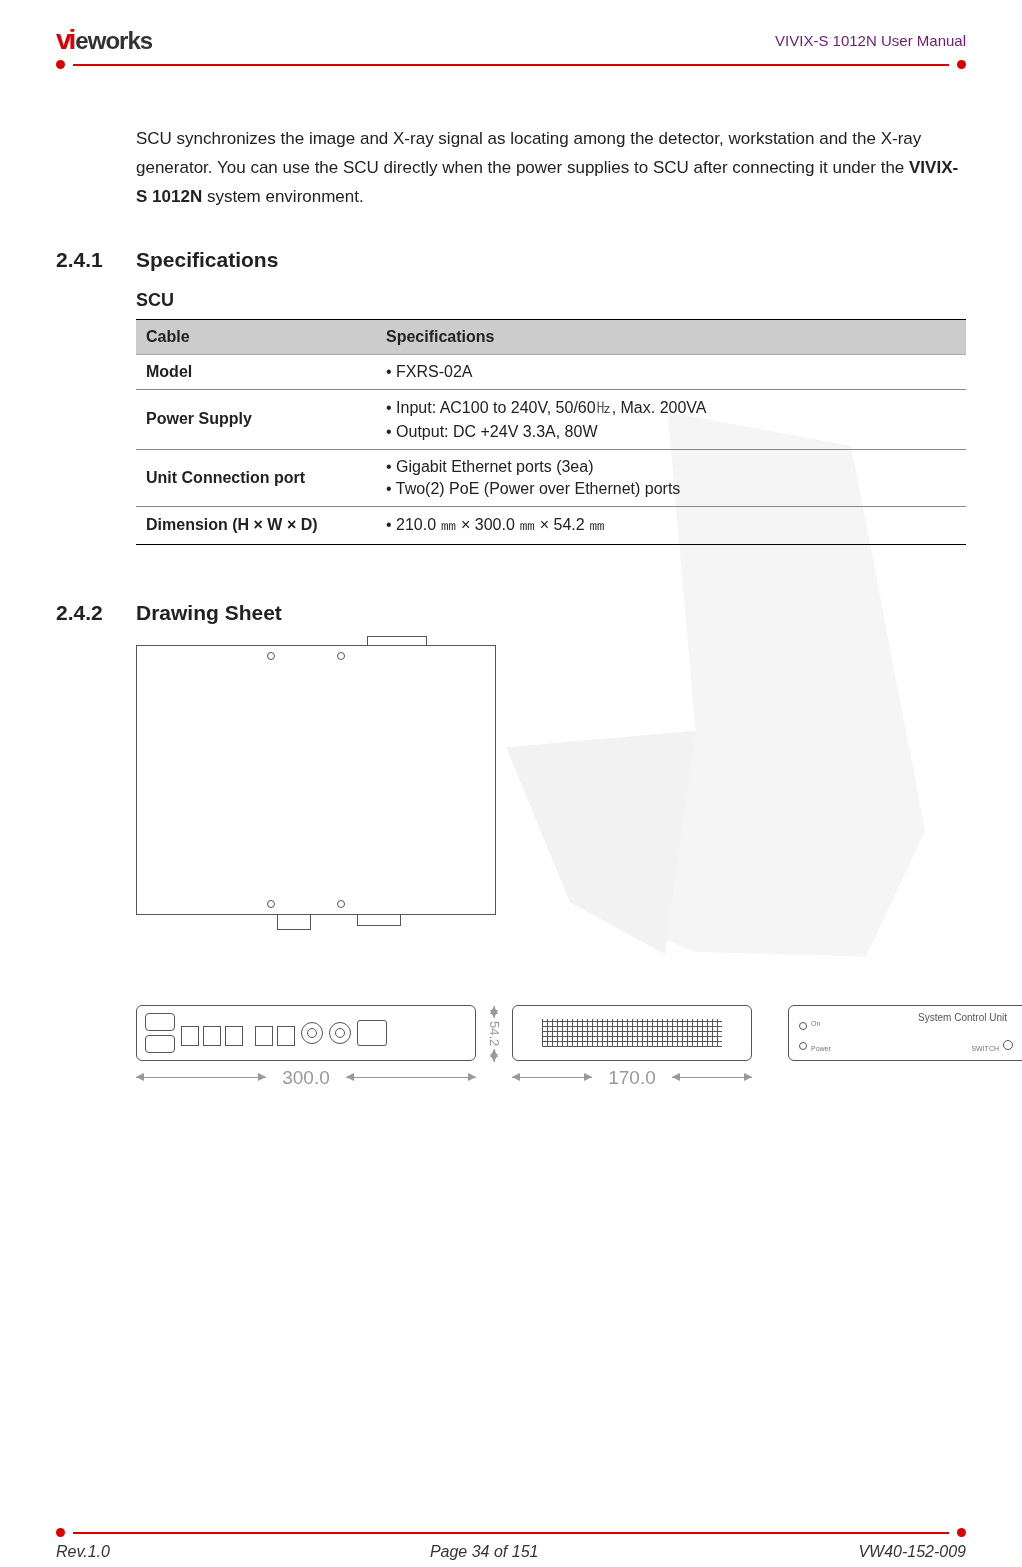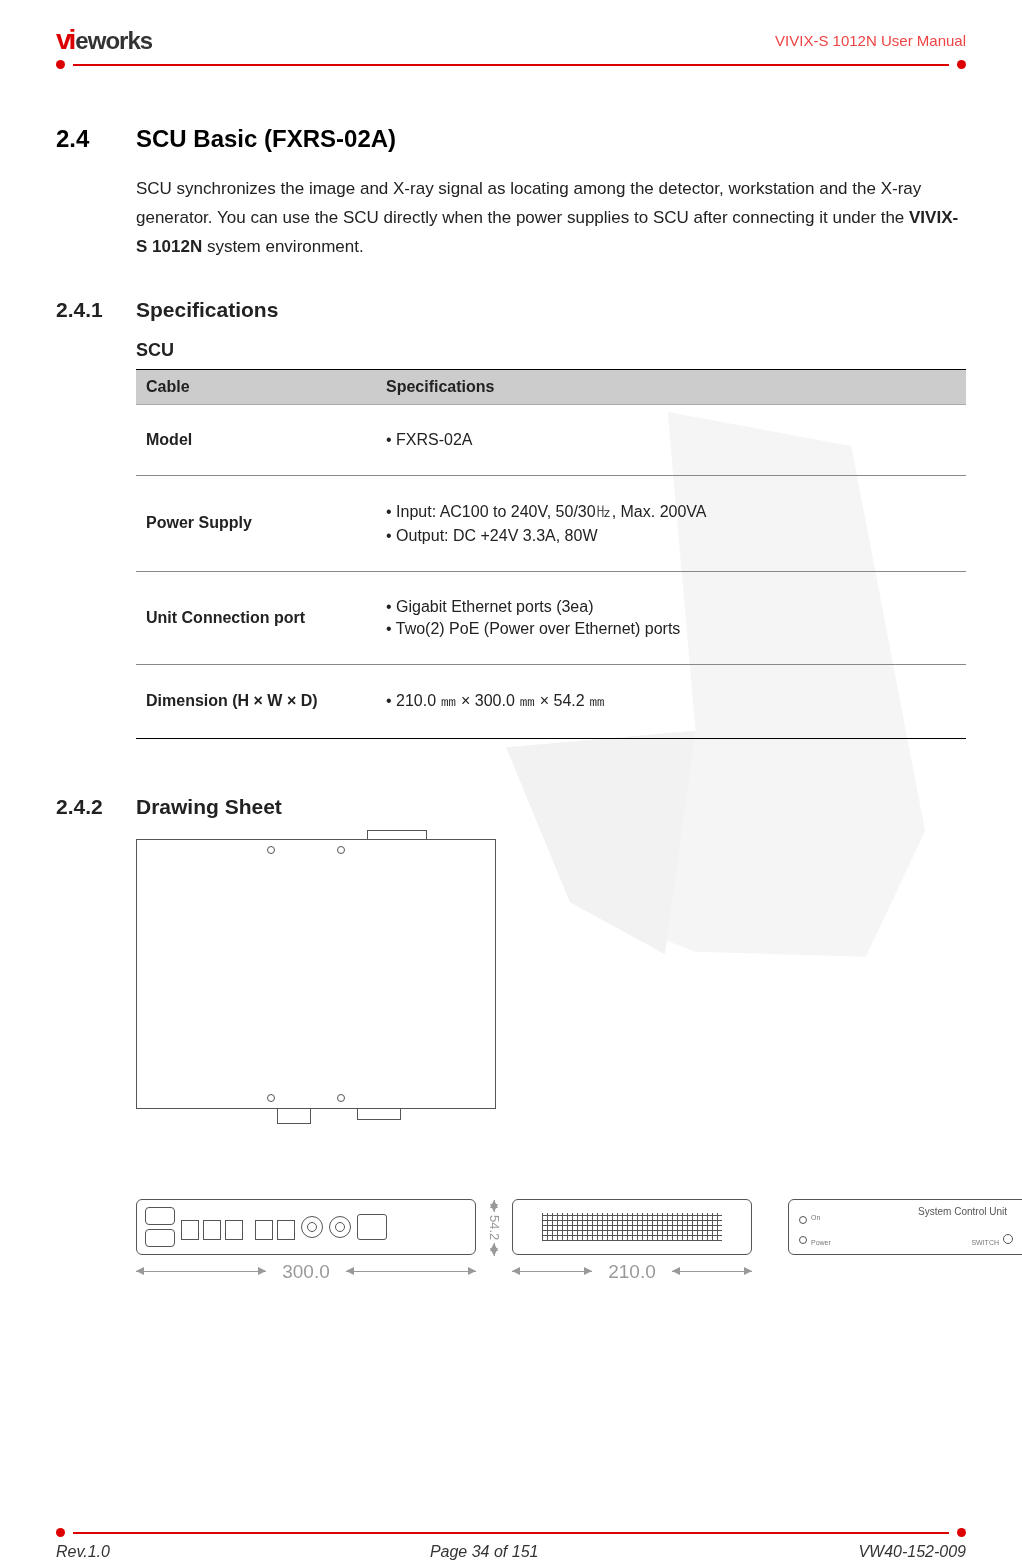--- a/index.html
+++ b/index.html
@@ -28,21 +28,21 @@
       font-weight: 700;
       letter-spacing: -1px;
       color: #333;
       display: inline-flex;
       align-items: baseline;
     }
     .logo .v-red { color: #d00; font-size: 28px; }
     .logo .i-red { color: #d00; font-size: 28px; display:inline-block; margin-left:-2px;}
     .doc-title-top {
       font-size: 15px;
-      color: #ef4444;
+      color: #701a75;
       text-align: right;
     }
     .header-line {
       margin-top: 4px;
       display:flex;
       align-items:center;
       gap:8px;
     }
     .header-line .dot { width:9px; height:9px; border-radius:50%; background:#d00; flex:0 0 auto;}
     .header-line .bar { flex:1; height:2px; background:#d00;}
@@ -80,21 +80,21 @@
     }
     table.spec thead th {
       background: #ccc;
       text-align:left;
       padding: 8px 10px;
       font-weight:700;
       border-top: 1.5px solid #000;
       border-bottom: 1px solid #aaa;
     }
     table.spec tbody td {
-      padding: 24px 10px;
+      padding: 6px 10px;
       border-bottom: 1px solid #888;
       vertical-align: top;
     }
     table.spec tbody tr:last-child td { border-bottom: 1.5px solid #000; }
     table.spec tbody td.item-col { font-weight:700; width: 240px; vertical-align: middle;}
     ul.dot-list { list-style:none; padding:0; margin:0;}
     ul.dot-list li::before { content:"•  "; }
     ul.dot-list li { padding: 2px 0; }
 
     .drawing-area {
@@ -247,24 +247,20 @@
       <span class="bar"></span>
       <span class="dot"></span>
   </div>
 
   <svg class="watermark" viewBox="0 0 520 640">
     <polygon points="250,40 430,90 470,480 400,600 230,580 110,520 60,360 250,360" fill="#bbb"></polygon>
     <polygon points="60,360 250,360 200,580 110,520" fill="#aaa"></polygon>
   </svg>
 
   <div class="content">
-    <div class="h24-row">
-      <div class="sec-num">2.4</div>
-      <div class="sec-title">SCU Basic (FXRS-02A)</div>
-    </div>
 
     <p class="body-para">
       <span>SCU synchronizes the image and X-ray signal as locating among the detector, workstation and the X-ray generator. You can use the SCU directly when the power supplies to SCU after connecting it under the </span><span class="strong">VIVIX-S 1012N</span><span> system environment.</span>
     </p>
 
     <div class="h241-row">
       <div class="sub-num">2.4.1</div>
       <div class="sub-title">Specifications</div>
     </div>
 
@@ -283,21 +279,21 @@
           <td>
             <ul class="dot-list">
                 <li>FXRS-02A</li>
               </ul>
           </td>
         </tr>
         <tr>
           <td class="item-col">Power Supply</td>
           <td>
             <ul class="dot-list">
-              <li>Input: AC100 to 240V, 50/30㎐, Max. 200VA</li>
+              <li>Input: AC100 to 240V, 50/60㎐, Max. 200VA</li>
               <li>Output: DC +24V 3.3A, 80W</li>
             </ul>
           </td>
         </tr>
         <tr>
           <td class="item-col">Unit Connection port</td>
           <td>
             <ul class="dot-list">
               <li>Gigabit Ethernet ports (3ea)</li>
               <li>Two(2) PoE (Power over Ethernet) ports</li>
@@ -364,21 +360,21 @@
             <div class="bar"></div>
           </div>
         </div>
 
         <div class="panel-side">
           <div class="ps-box">
               <div class="vent"></div>
             </div>
           <div class="dim-w">
             <div class="bar"></div>
-            <div class="lbl">210.0</div>
+            <div class="lbl">170.0</div>
             <div class="bar"></div>
           </div>
         </div>
 
         <div class="panel-back">
           <div class="pb-box">
             <div class="pb-label">System Control Unit</div>
             <div class="pb-led1"></div>
               <div class="pb-t-on">On</div>
             <div class="pb-led2"></div>

